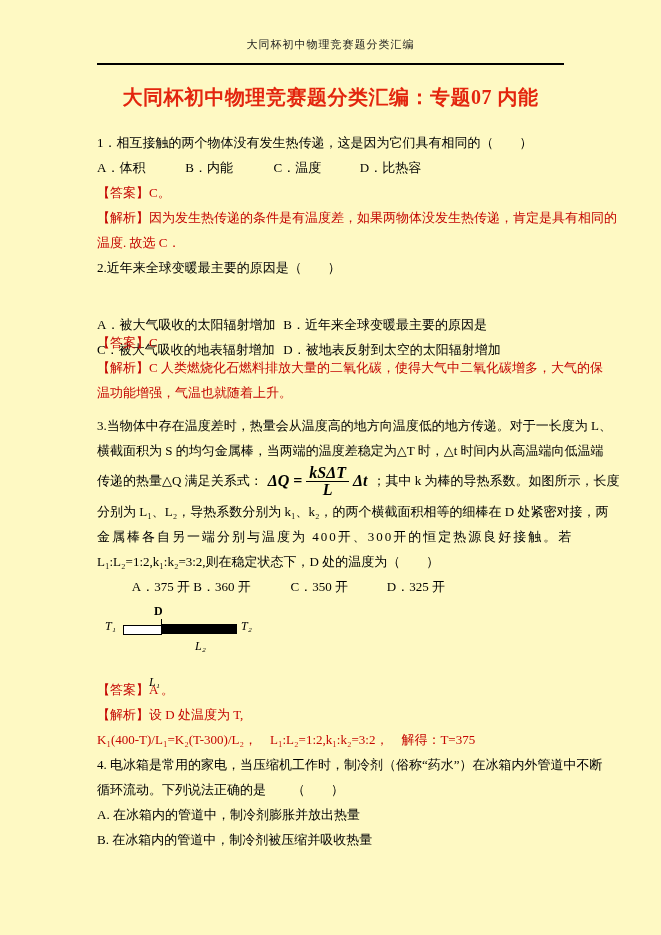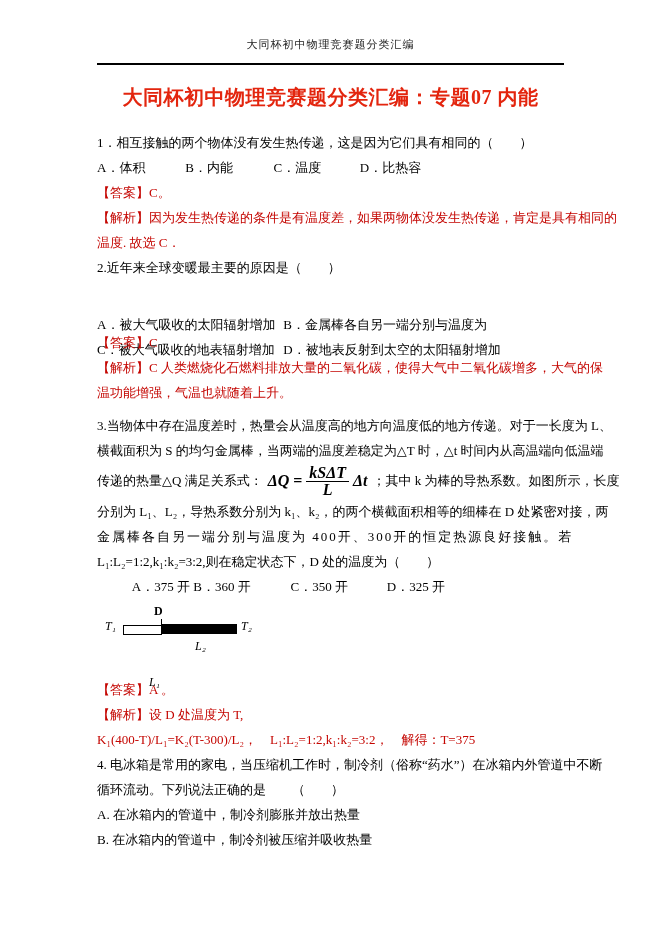--- a/index.html
+++ b/index.html
@@ -1,18 +1,18 @@
 <!DOCTYPE html>
 <html><head>
 <meta charset="utf-8">
 <style>
   html,body { margin:0; padding:0; background:#888; }
   .page {
     position:relative; width:661px; height:935px; margin:0 auto;
-    background:#ffffff; overflow:hidden;
+    background:#fef9c3; overflow:hidden;
     font-family:"Liberation Serif","DejaVu Serif","DejaVu Sans",serif;
     color:#000;
   }
   .running-header {
     position:absolute; top:37px; left:0; right:0;
     text-align:center; font-size:11px; color:#1c1c1c; letter-spacing:1px;
   }
   .header-rule {
     position:absolute; top:63px; left:97px; width:467px;
     border-top:2px solid #000;
@@ -83,21 +83,21 @@
       <span>C．温度</span>
       <span>D．比热容</span>
     </div>
     <div class="line red">【答案】C。</div>
     <div class="line red">【解析】因为发生热传递的条件是有温度差，如果两物体没发生热传递，肯定是具有相同的</div>
     <div class="line red">温度. 故选 C．</div>
 
     <div class="line">2.近年来全球变暖最主要的原因是（　　）</div>
     <div class="line optrow q2opts">
       <span>A．被大气吸收的太阳辐射增加</span>
-      <span>B．金属棒各自另一端分别与温度为</span>
+      <span>B．近年来全球变暖最主要的原因是</span>
     </div>
     <div class="line optrow q2opts">
       <span>C．被大气吸收的地表辐射增加</span>
       <span>D．被地表反射到太空的太阳辐射增加</span>
     </div>
     <div class="line red">【答案】C</div>
     <div class="line red">【解析】C 人类燃烧化石燃料排放大量的二氧化碳，使得大气中二氧化碳增多，大气的保</div>
     <div class="line red">温功能增强，气温也就随着上升。</div>
 
     <div class="line gap8">3.当物体中存在温度差时，热量会从温度高的地方向温度低的地方传递。对于一长度为 L、</div>

